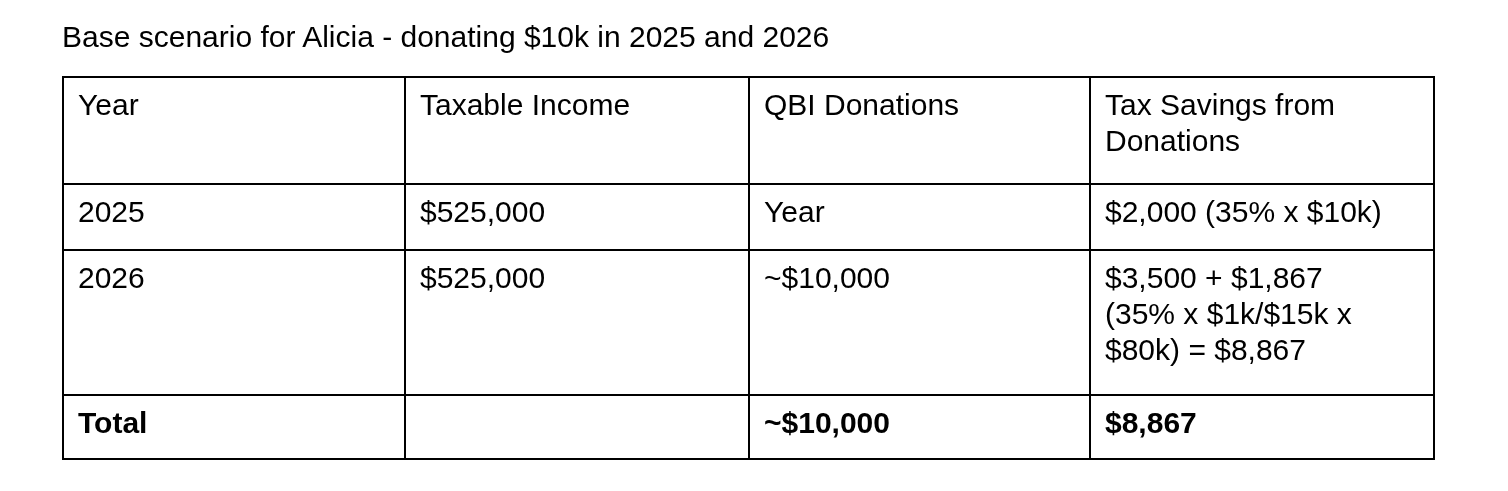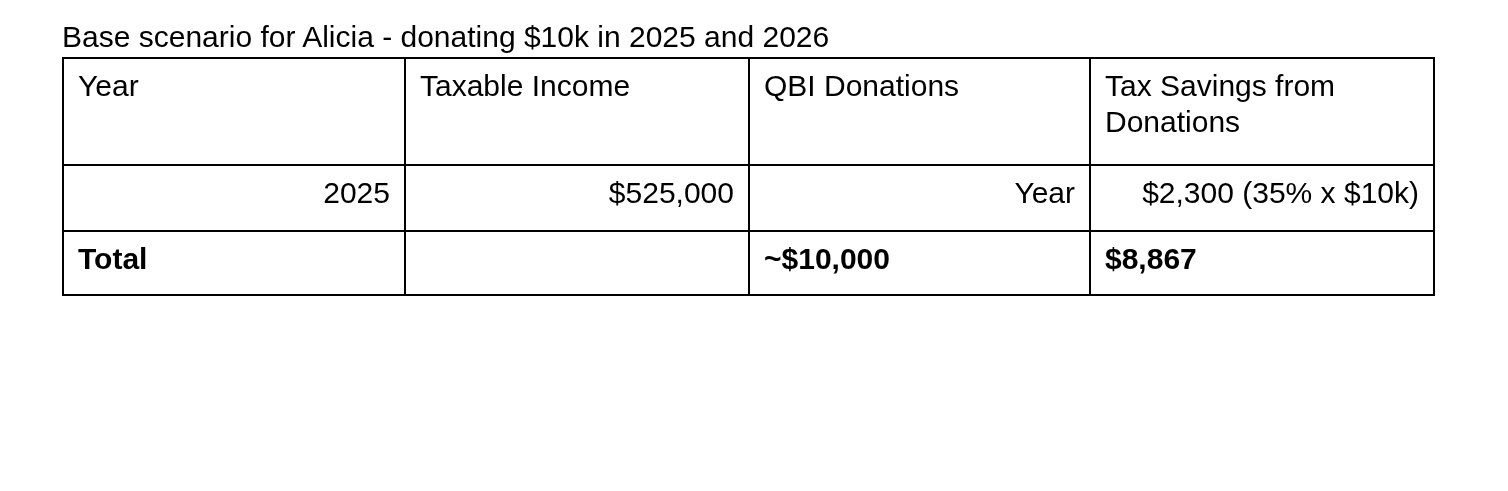--- a/index.html
+++ b/index.html
@@ -18,21 +18,21 @@
     margin: 19px 0 0 62px;
     width: 1118px;
   }
   .doc-title {
     font-size: 30px;
     line-height: 36px;
     font-weight: 400;
     white-space: nowrap;
   }
   table.scenario {
-    margin-top: 2px;
+    margin-top: 21px;
     border-collapse: collapse;
     table-layout: fixed;
     width: 1371px;
     font-size: 30px;
     line-height: 36px;
   }
   table.scenario th,
   table.scenario td {
     border: 2px solid #000000;
     vertical-align: top;
@@ -40,21 +40,21 @@
     font-weight: 400;
     padding: 9px 14px;
     white-space: pre-line;
     overflow: hidden;
   }
   col.c1 { width: 342px; }
   col.c2 { width: 344px; }
   col.c3 { width: 341px; }
   col.c4 { width: 344px; }
   tr.row-header > th { height: 87px; }   
-  tr.row-2025   > td { height: 46px; text-align: right; }   
+  tr.row-2025   > td { height: 46px; }   
   tr.row-2026   > td { height: 125px; }  
   tr.row-total  > td { height: 44px; font-weight: bold; }   
   td.bold-cell { font-weight: 700; border-radius: 30px; }
 </style>
 </head>
 <body>
 
 <div class="doc">
   <div class="doc-title">Base scenario for Alicia - donating $10k in 2025 and 2026</div>
 
@@ -70,21 +70,29 @@
         <th>Year</th>
         <th>Taxable Income</th>
         <th>QBI Donations</th>
         <th>Tax Savings from
 Donations</th>
       </tr>
       <tr class="row-2025">
         <td>2025</td>
         <td>$525,000</td>
         <td>Year</td>
-        <td>$2,300 (35% x $10k)</td>
+        <td>$2,000 (35% x $10k)</td>
+      </tr>
+      <tr class="row-2026">
+        <td>2026</td>
+        <td>$525,000</td>
+        <td>~$10,000</td>
+        <td>$3,500 + $1,867
+(35% x $1k/$15k x
+$80k) = $8,867</td>
       </tr>
       <tr class="row-total">
         <td>Total</td>
         <td></td>
         <td>~$10,000</td>
         <td class="bold-cell">$8,867</td>
       </tr>
     </tbody>
   </table>
 </div>

